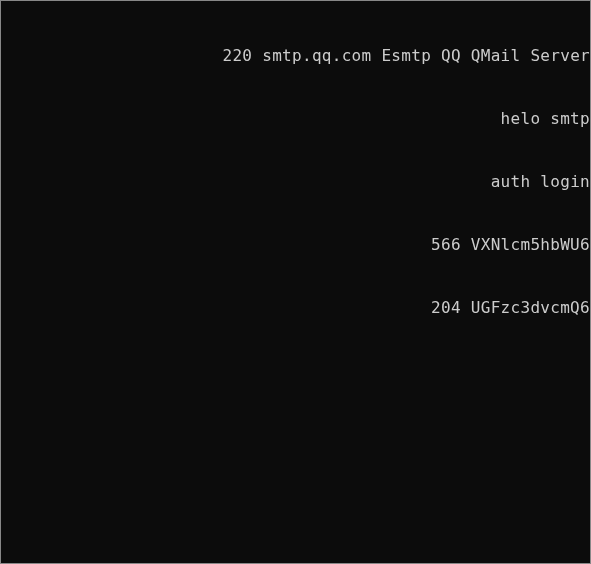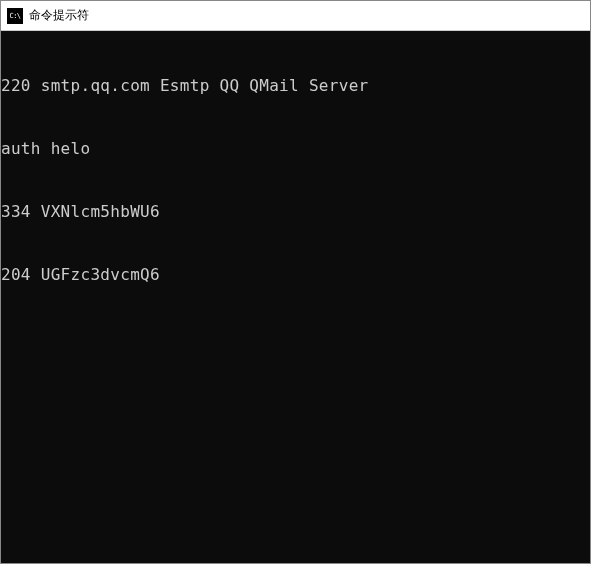--- a/index.html
+++ b/index.html
@@ -55,39 +55,37 @@
       flex: 1;
       background: #0c0c0c;
       color: #cccccc;
       font-family: "SimSun", "NSimSun", "Consolas", monospace;
       font-size: 16px;
       line-height: 21px;
       padding: 2px 0 0 0;
       white-space: pre;
       overflow: hidden;
       letter-spacing: 0.3px;
+      text-align: right;
     }
     .terminal-line {
       display: block;
       min-height: 21px;
       position: relative;
     }
   </style>
 </head>
 <body>
 
 <div class="window">
-  <div class="titlebar">
-    <div class="titlebar-icon"></div>
-    <div class="titlebar-text">命令提示符</div>
-  </div>
   <div class="terminal">
     <span class="terminal-line">220 smtp.qq.com Esmtp QQ QMail Server</span>
-    <span class="terminal-line">auth helo</span>
-    <span class="terminal-line">334 VXNlcm5hbWU6</span>
+    <span class="terminal-line">helo smtp</span>
+    <span class="terminal-line">auth login</span>
+    <span class="terminal-line">566 VXNlcm5hbWU6</span>
     <span class="terminal-line">204 UGFzc3dvcmQ6</span>
     
     
     
     
     
     
     
     
     

